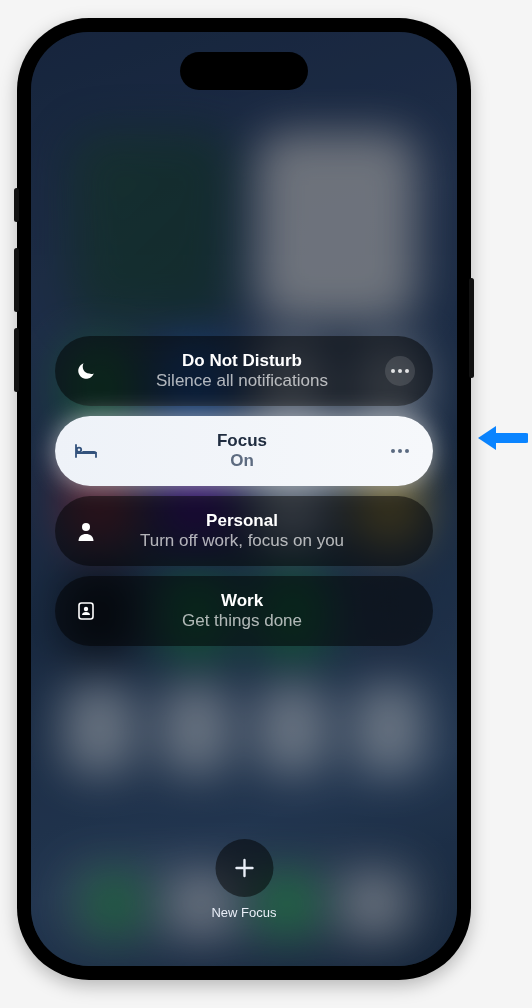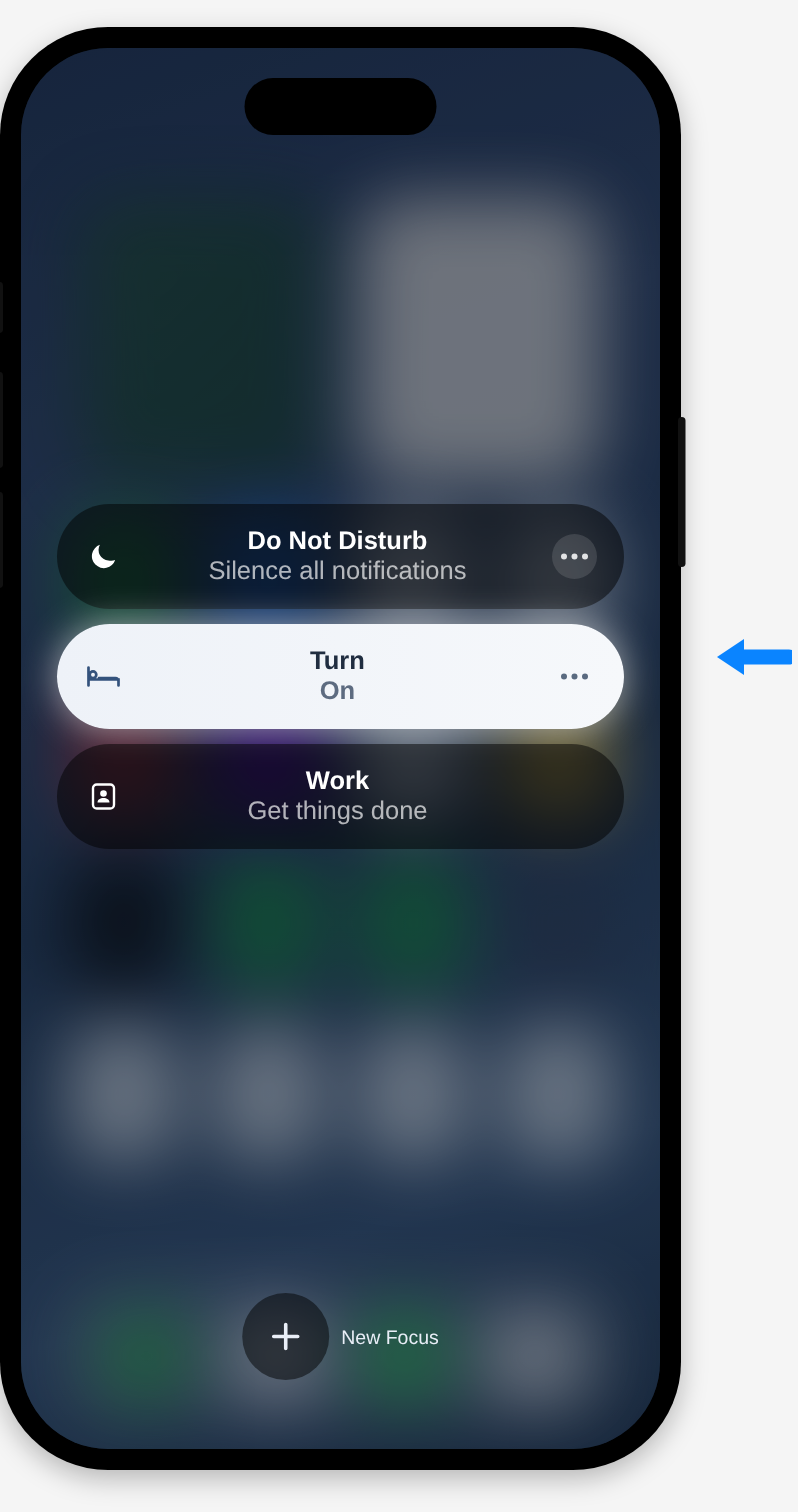--- a/index.html
+++ b/index.html
@@ -8,21 +8,21 @@
     height: 1008px;
     background: #f5f5f5;
     font-family: -apple-system, "SF Pro Text", "Helvetica Neue", Arial, sans-serif;
     position: relative;
     overflow: hidden;
   }
 
   
   .phone {
     position: absolute;
-    left: 0;
+    left: 17px;
     top: 18px;
     width: 454px;
     height: 962px;
     background: #000;
     border-radius: 72px;
     padding: 14px;
     box-shadow: 0 6px 18px rgba(0,0,0,.25);
   }
   .side-btn {
     position: absolute;
@@ -143,21 +143,21 @@
 
   
   .focus-row .trailing-spacer { width: 30px; }
 
   .new-focus {
     position: absolute;
     bottom: 46px;
     left: 50%;
     transform: translateX(-50%);
     display: flex;
-    flex-direction: row;
+    flex-direction: column;
     align-items: center;
     gap: 8px;
     color: #e9eef7;
   }
   .new-focus .circ {
     width: 58px; height: 58px;
     border-radius: 50%;
     background: rgba(0,0,0,.5);
     display: flex; align-items: center; justify-content: center;
   }
@@ -247,30 +247,43 @@
           </div>
       </div>
 
       <div class="focus-row light">
         <div class="icon">
           <svg width="22" height="16" viewBox="0 0 22 16">
               <path d="M1 2v12M1 10h20v4M4 9a2.2 2.2 0 1 0 0-4.4A2.2 2.2 0 0 0 4 9zM8 9h11a2 2 0 0 1 2 2" fill="none" stroke="#33527c" stroke-width="1.8" stroke-linecap="round"></path>
             </svg>
         </div>
         <div class="labels">
-          <div class="title">Turn</div>
+          <div class="title">Focus</div>
           <div class="sub">On</div>
         </div>
         <div class="more">
             <span></span>
             <span></span>
             <span></span>
           </div>
       </div>
 
+      <div class="focus-row dark">
+        <div class="icon">
+          <svg width="18" height="20" viewBox="0 0 18 20">
+              <circle cx="9" cy="6" r="4" fill="#fff"></circle>
+              <path d="M1.5 20c0-4.5 3.4-7 7.5-7s7.5 2.5 7.5 7" fill="#fff"></path>
+            </svg>
+        </div>
+        <div class="labels">
+          <div class="title">Personal</div>
+          <div class="sub">Turn off work, focus on you</div>
+        </div>
+        <div class="trailing-spacer"></div>
+      </div>
 
       <div class="focus-row dark">
         <div class="icon">
           <svg width="18" height="20" viewBox="0 0 18 20">
               <rect x="2" y="2" width="14" height="16" rx="2.5" fill="none" stroke="#fff" stroke-width="1.6"></rect>
               <circle cx="9" cy="8" r="2.2" fill="#fff"></circle>
               <path d="M5 14c0-2 1.8-3 4-3s4 1 4 3" fill="#fff"></path>
             </svg>
         </div>
         <div class="labels">

